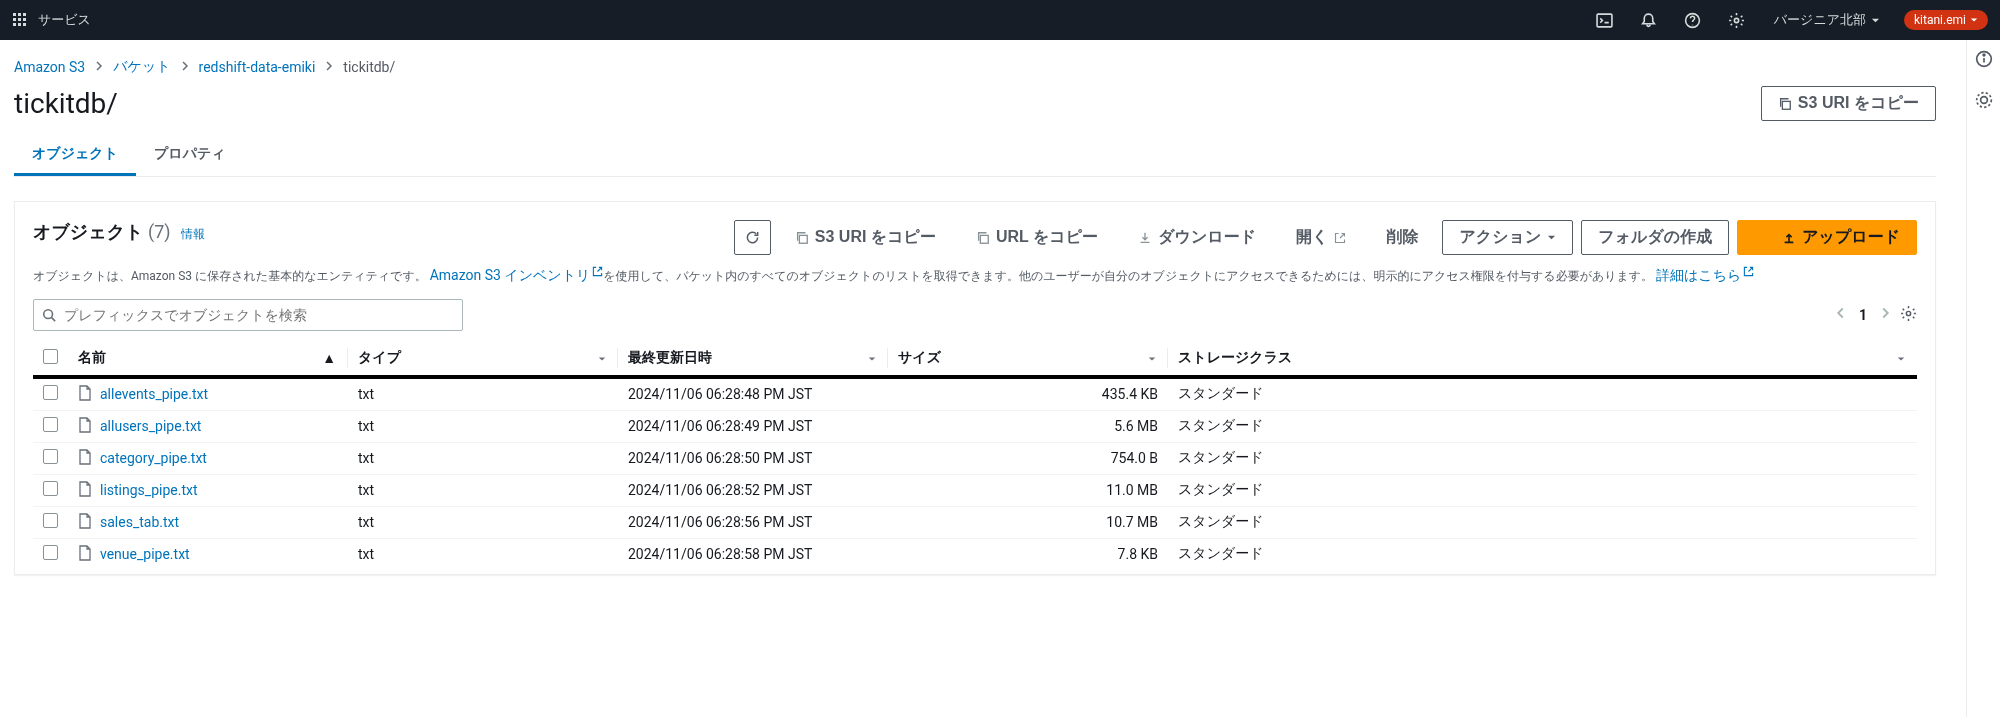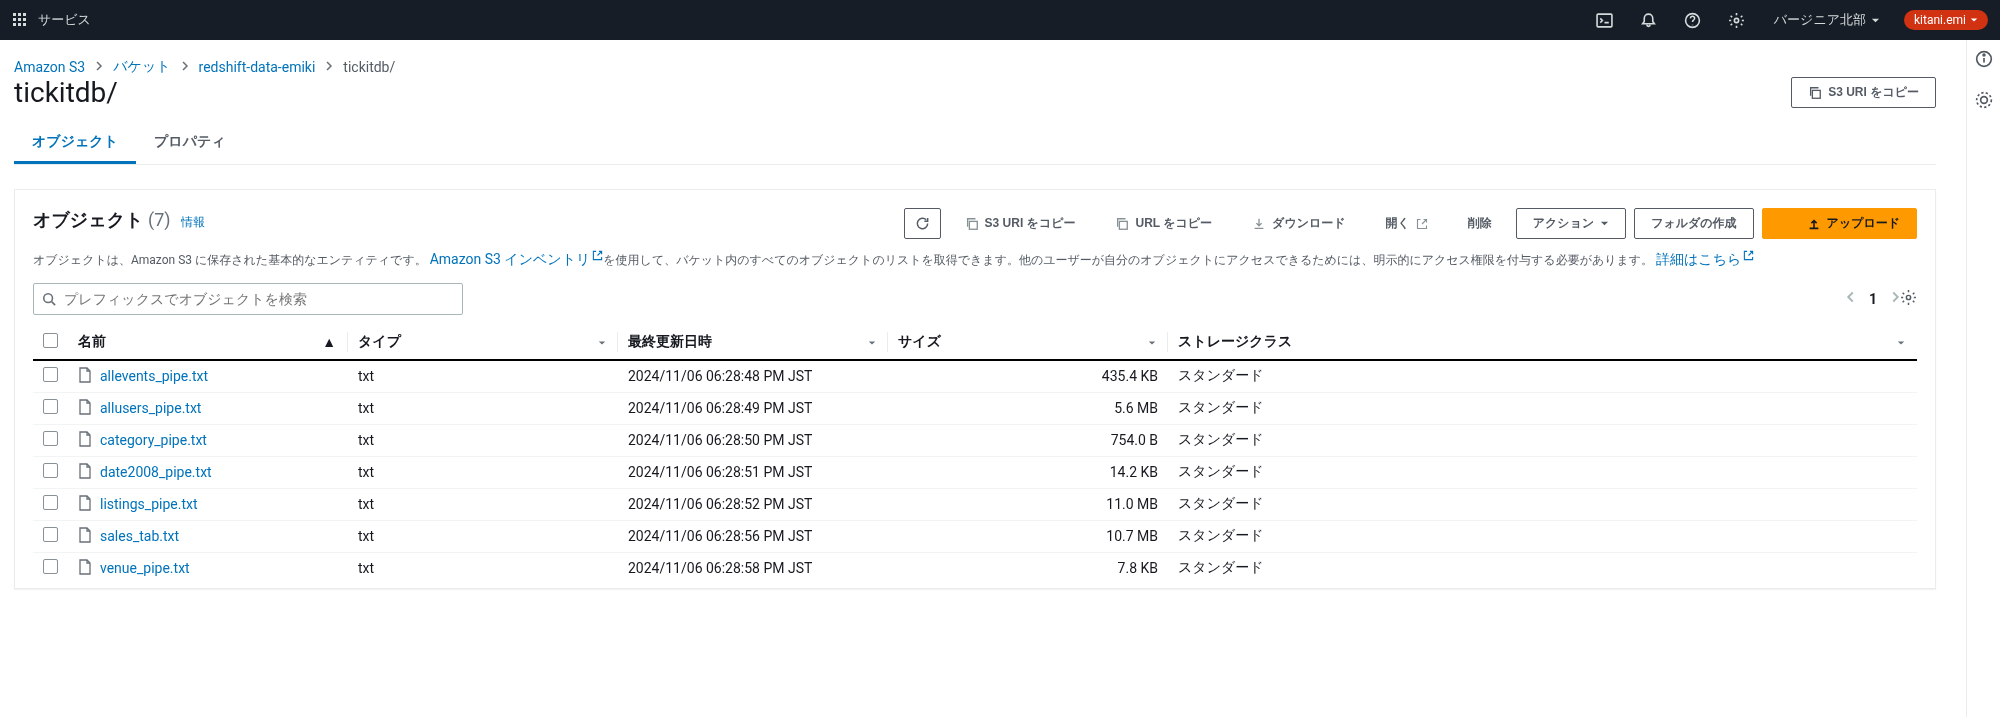--- a/index.html
+++ b/index.html
@@ -20,31 +20,31 @@
 .topnav .user-pill { background: #d13212; color: #fff; border-radius: 10px; padding: 3px 10px; font-size: 12px; display: flex; align-items: center; gap: 4px; cursor: pointer; margin-left: 4px; }
 
 
 .right-rail { position: fixed; right: 0; top: 40px; bottom: 0; width: 34px; border-left: 1px solid #eaeded; background: #fff; display: flex; flex-direction: column; align-items: center; padding-top: 10px; gap: 20px; }
 .right-rail .rail-btn { cursor: pointer; color: #545b64; }
 
 
 .main { padding: 18px 30px 30px 14px; margin-right: 34px; }
 
 
-.breadcrumb { display: flex; align-items: center; gap: 10px; font-size: 14px; }
+.breadcrumb { display: flex; align-items: center; gap: 10px; font-size: 14px; margin-bottom: 10px; }
 .breadcrumb .sep { color: #687078; }
 .breadcrumb .current { color: #545b64; }
 
 
 .title-row { display: flex; align-items: center; margin-bottom: 14px; }
 .title-row h1 { font-size: 28px; font-weight: 400; }
 .title-row .spacer { flex: 1; }
 
 
-.btn { display: inline-flex; align-items: center; gap: 6px; background: #fff; border: 1px solid #545b64; border-radius: 2px; padding: 6px 16px; font-size: 12px; color: #545b64; cursor: pointer; font-weight: 700; white-space: nowrap; }
+.btn { display: inline-flex; align-items: center; gap: 6px; background: #fff; border: 1px solid #545b64; border-radius: 2px; padding: 6px 16px; font-size: 16px; color: #545b64; cursor: pointer; font-weight: 700; white-space: nowrap; }
 .btn.primary { background: #ff9900; border-color: #ff9900; color: #16191f; padding-left: 44px; }
 .btn.ghost { border: none; }
 .btn.icon-only { padding: 6px 10px; }
 .btn svg { display: block; }
 
 
 .tabs { border-bottom: 1px solid #eaeded; display: flex; gap: 0; }
 .tab { padding: 10px 18px; font-size: 14px; font-weight: 700; color: #545b64; cursor: pointer; border-bottom: 3px solid transparent; }
 .tab.active { color: #0073bb; border-bottom-color: #0073bb; }
 
@@ -53,32 +53,32 @@
 .panel-header { display: flex; align-items: flex-start; gap: 10px; margin-bottom: 6px; flex-wrap: nowrap; }
 .panel-title { font-size: 18px; font-weight: 700; }
 .panel-title .count { font-weight: 400; color: #687078; }
 .panel-title .info { font-size: 12px; font-weight: 400; color: #0073bb; margin-left: 6px; cursor: pointer; }
 .panel-header .spacer { flex: 1; }
 .panel-header .actions { display: flex; gap: 8px; flex-wrap: nowrap; }
 .panel-desc { font-size: 12px; color: #545b64; margin-bottom: 12px; line-height: 1.6; }
 .panel-desc a { font-size: 14px; }
 
 
-.filter-row { display: flex; align-items: center; gap: 0; margin-bottom: 10px; }
+.filter-row { display: flex; align-items: center; gap: 10px; margin-bottom: 10px; }
 .filter-input-wrap { display: flex; align-items: center; border: 1px solid #aab7b8; border-radius: 2px; height: 32px; padding: 0 8px; width: 430px; }
 .filter-input-wrap input { border: none; outline: none; flex: 1; margin-left: 8px; font-size: 14px; }
 .filter-row .spacer { flex: 1; }
 .pager { display: flex; align-items: center; gap: 14px; color: #687078; }
 .pager .page-num { color: #16191f; font-weight: 700; }
 .pager .nav-btn { cursor: pointer; color: #aab7b8; }
 .settings-btn { cursor: pointer; color: #545b64; }
 
 
 table.objects { width: 100%; border-collapse: collapse; font-size: 14px; }
-table.objects th { text-align: left; font-weight: 700; padding: 8px 10px; border-bottom: 2px solid #000000; position: relative; }
+table.objects th { text-align: left; font-weight: 700; padding: 8px 10px; border-bottom: 4px solid #000000; position: relative; }
 table.objects th .sort-caret { position: absolute; right: 12px; top: 50%; transform: translateY(-50%); color: #687078; }
 table.objects th.sorted .sort-caret { color: #16191f; }
 table.objects th .col-sep { position: absolute; right: 0; top: 20%; bottom: 20%; width: 1px; background: #eaeded; }
 table.objects td { padding: 6px 10px; border-bottom: 1px solid #f2f3f3; vertical-align: middle; }
 table.objects tr:last-child td { border-bottom: none; }
 .chk { width: 15px; height: 15px; border: 1px solid #879196; border-radius: 2px; display: inline-block; cursor: pointer; background: #fff; }
 .file-cell { display: flex; align-items: center; gap: 8px; }
 .file-icon { color: #687078; flex-shrink: 0; }
 .size-cell { text-align: right; }
 th.size-th { text-align: left; }
@@ -359,36 +359,20 @@
             <td>スタンダード</td>
           </tr>
           <tr>
             <td><span class="chk"></span></td>
             <td>
               <div class="file-cell">
                 <span class="file-icon"><svg width="14" height="16" viewBox="0 0 14 16" fill="none" stroke="#687078" stroke-width="1.3">
                     <path d="M2 1h7l3 3v11H2z"></path>
                     <path d="M9 1v3h3"></path>
                   </svg></span>
-                <a href="#">date2008_pipe.txt</a>
-              </div>
-            </td>
-            <td>txt</td>
-            <td>2024/11/06 06:28:51 PM JST</td>
-            <td class="size-cell">14.2 KB</td>
-            <td>スタンダード</td>
-          </tr>
-          <tr>
-            <td><span class="chk"></span></td>
-            <td>
-              <div class="file-cell">
-                <span class="file-icon"><svg width="14" height="16" viewBox="0 0 14 16" fill="none" stroke="#687078" stroke-width="1.3">
-                    <path d="M2 1h7l3 3v11H2z"></path>
-                    <path d="M9 1v3h3"></path>
-                  </svg></span>
                 <a href="#">listings_pipe.txt</a>
               </div>
             </td>
             <td>txt</td>
             <td>2024/11/06 06:28:52 PM JST</td>
             <td class="size-cell">11.0 MB</td>
             <td>スタンダード</td>
           </tr>
           <tr>
             <td><span class="chk"></span></td>

